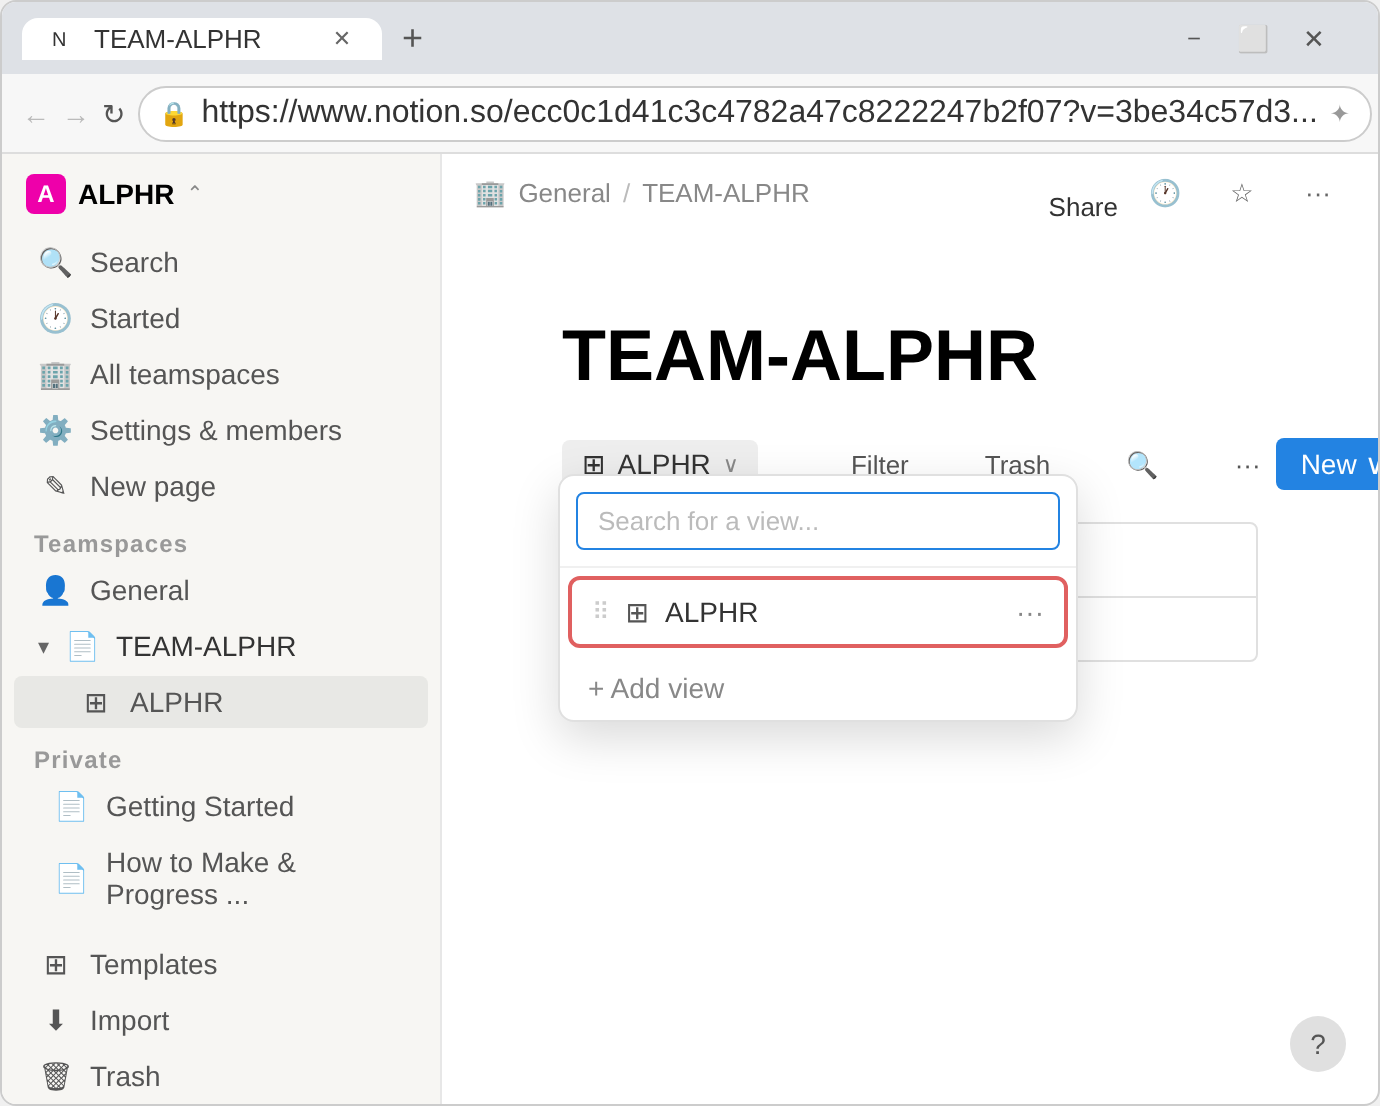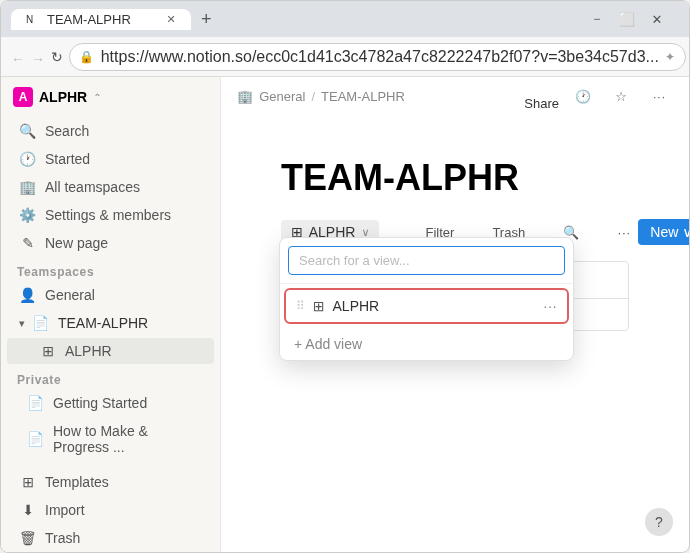--- a/index.html
+++ b/index.html
@@ -58,21 +58,21 @@
     
     .view-toolbar { display: flex; align-items: center; gap: 8px; margin-bottom: 16px; }
     .view-tab { display: flex; align-items: center; gap: 6px; padding: 4px 10px; border-radius: 4px; cursor: pointer; font-size: 14px; color: #333; }
     .view-tab.active { background: #eee; }
     .view-tab-icon { font-size: 14px; }
     .filter-sort-btns { margin-left: 8px; display: flex; gap: 8px; color: #555; font-size: 13px; }
     .filter-sort-btns span { cursor: pointer; padding-left: 30px; }
     .new-btn { margin-left: auto; background: #2383e2; color: #fff; border: none; border-radius: 4px; padding: 5px 12px; font-size: 14px; font-weight: 500; cursor: pointer; display: flex; align-items: center; gap: 4px; }
 
     
-    .dropdown-overlay { position: absolute; top: 120px; left: 58px; background: #fff; border: 1px solid #e0e0e0; border-radius: 8px; box-shadow: 0 8px 24px rgba(0,0,0,0.15); width: 295px; z-index: 100; overflow: hidden; }
+    .dropdown-overlay { position: absolute; top: 120px; left: 58px; background: #fff; border: 1px solid #e0e0e0; border-radius: 8px; box-shadow: 0 8px 24px rgba(0,0,0,0.15); width: 260px; z-index: 100; overflow: hidden; }
     .dropdown-search { padding: 8px; border-bottom: 1px solid #f0f0f0; }
     .dropdown-search input { width: 100%; border: 1.5px solid #2383e2; border-radius: 4px; padding: 6px 10px; font-size: 13px; outline: none; color: #333; }
     .dropdown-search input::placeholder { color: #bbb; }
     .dropdown-item { display: flex; align-items: center; gap: 8px; padding: 8px 10px; cursor: pointer; border: 2px solid transparent; margin: 4px; border-radius: 6px; }
     .dropdown-item.selected { border: 2px solid #e06060; border-radius: 6px; }
     .drag-handle { color: #ccc; font-size: 12px; cursor: grab; }
     .view-item-icon { font-size: 14px; color: #555; }
     .view-item-name { flex: 1; font-size: 14px; color: #333; }
     .view-more-btn { color: #888; font-size: 14px; cursor: pointer; }
     .add-view { display: flex; align-items: center; gap: 6px; padding: 8px 14px; color: #888; font-size: 14px; cursor: pointer; }

